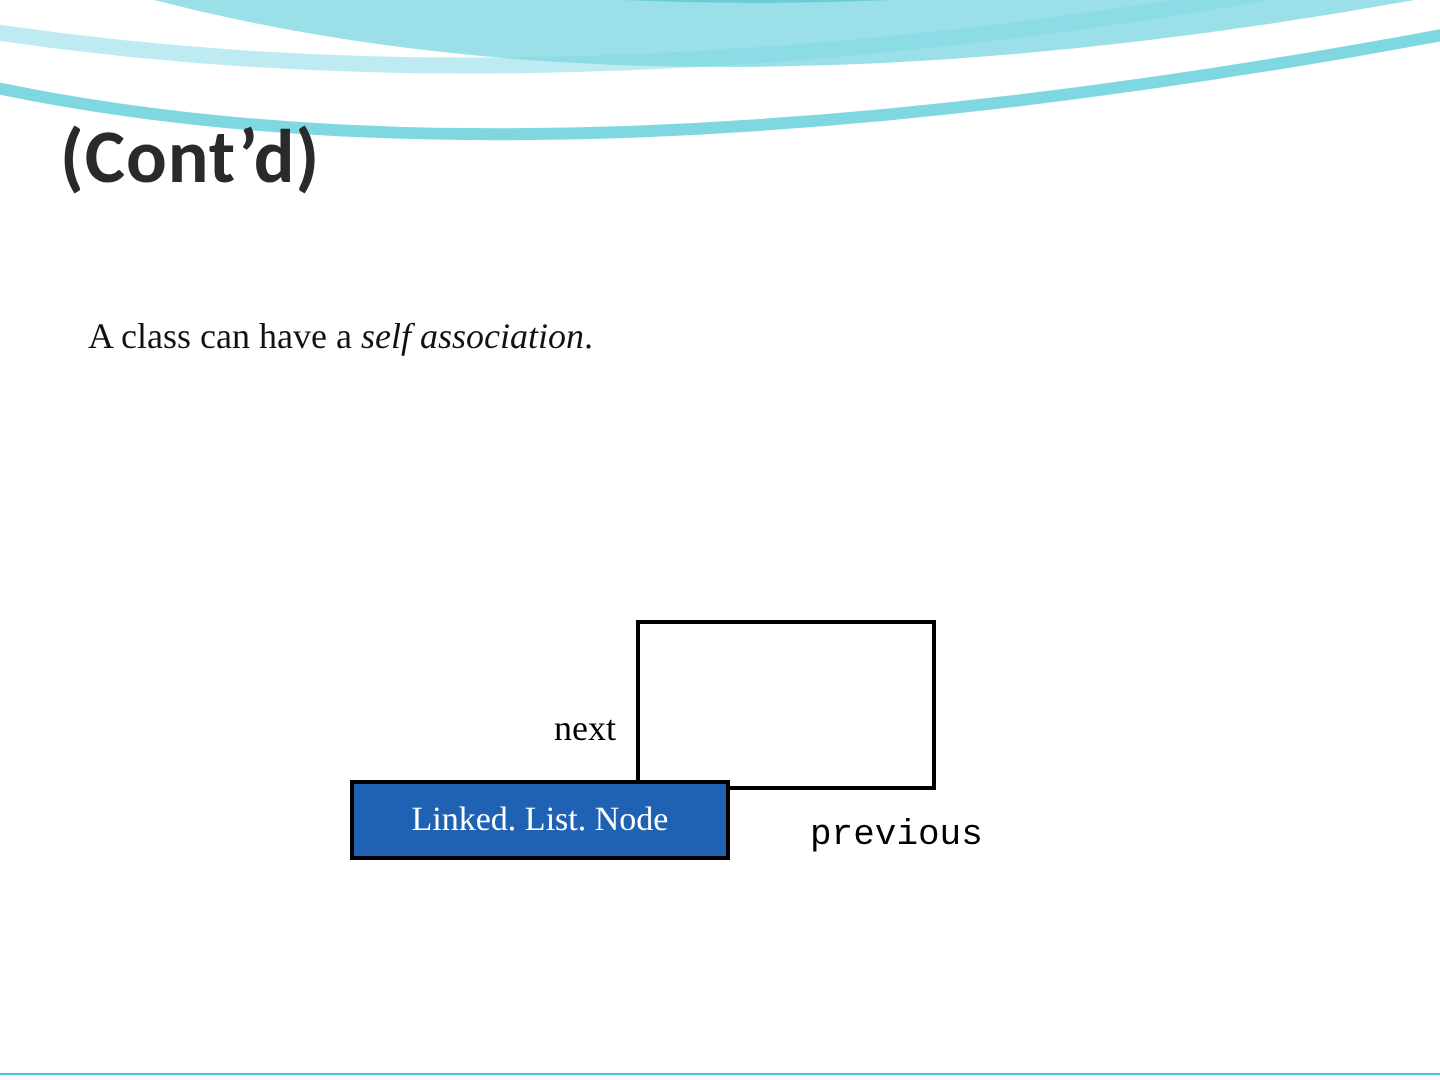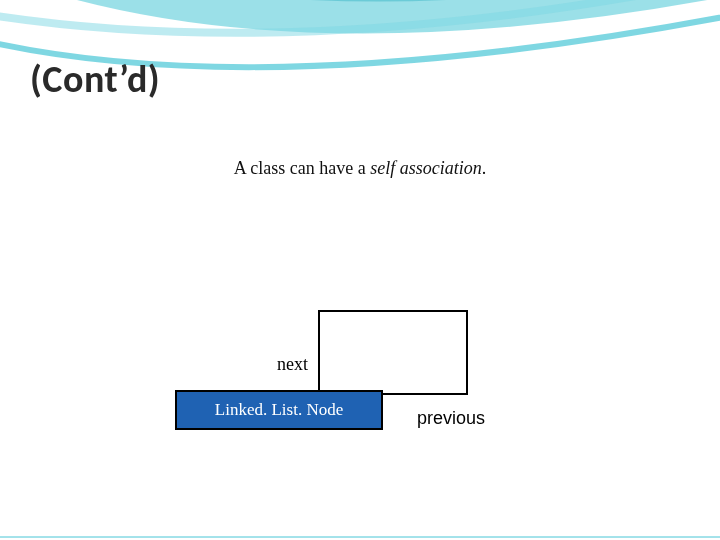--- a/index.html
+++ b/index.html
@@ -24,24 +24,25 @@
     font-size: 38px;
     font-weight: 700;
     color: #2a2a2a;
     letter-spacing: 0.5px;
     font-family: Calibri, "Segoe UI", sans-serif;
   }
   .intro {
     position: absolute;
     left: 0; right: 0;
     top: 158px;
-    text-align: center;
+    text-align: left;
     font-size: 18px;
     color: #111;
     font-family: "Palatino Linotype", Palatino, serif;
+    padding-left: 44px;
   }
   .intro .emph { font-style: italic; }
   .diagram {
     position: absolute;
     left: 175px;
     top: 310px;
     width: 370px;
     height: 130px;
   }
   .loop-box {
@@ -58,39 +59,38 @@
     left: 102px;
     top: 44px;
     font-size: 18px;
     color: #000;
     font-family: "Palatino Linotype", Palatino, serif;
   }
   .node-box {
     position: absolute;
     left: 0;
     top: 80px;
-    width: 208px;
+    width: 190px;
     height: 40px;
     background: #1f62b3;
     border: 2px solid #000;
     color: #fff;
     font-size: 17px;
     display: flex;
     align-items: center;
     justify-content: center;
     font-family: "Palatino Linotype", Palatino, serif;
   }
   .prev-label {
     position: absolute;
     left: 230px;
     top: 98px;
     font-size: 18px;
     color: #000;
-    font-family: Liberation Sans, sans-serif;
-    margin-left: 12px;
+    font-family: Liberation Mono, monospace;
   }
   .bottom-hair {
     position: absolute;
     left: 0; bottom: 0;
     width: 720px; height: 6px;
     pointer-events: none;
   }
 </style>
 </head>
 <body>

